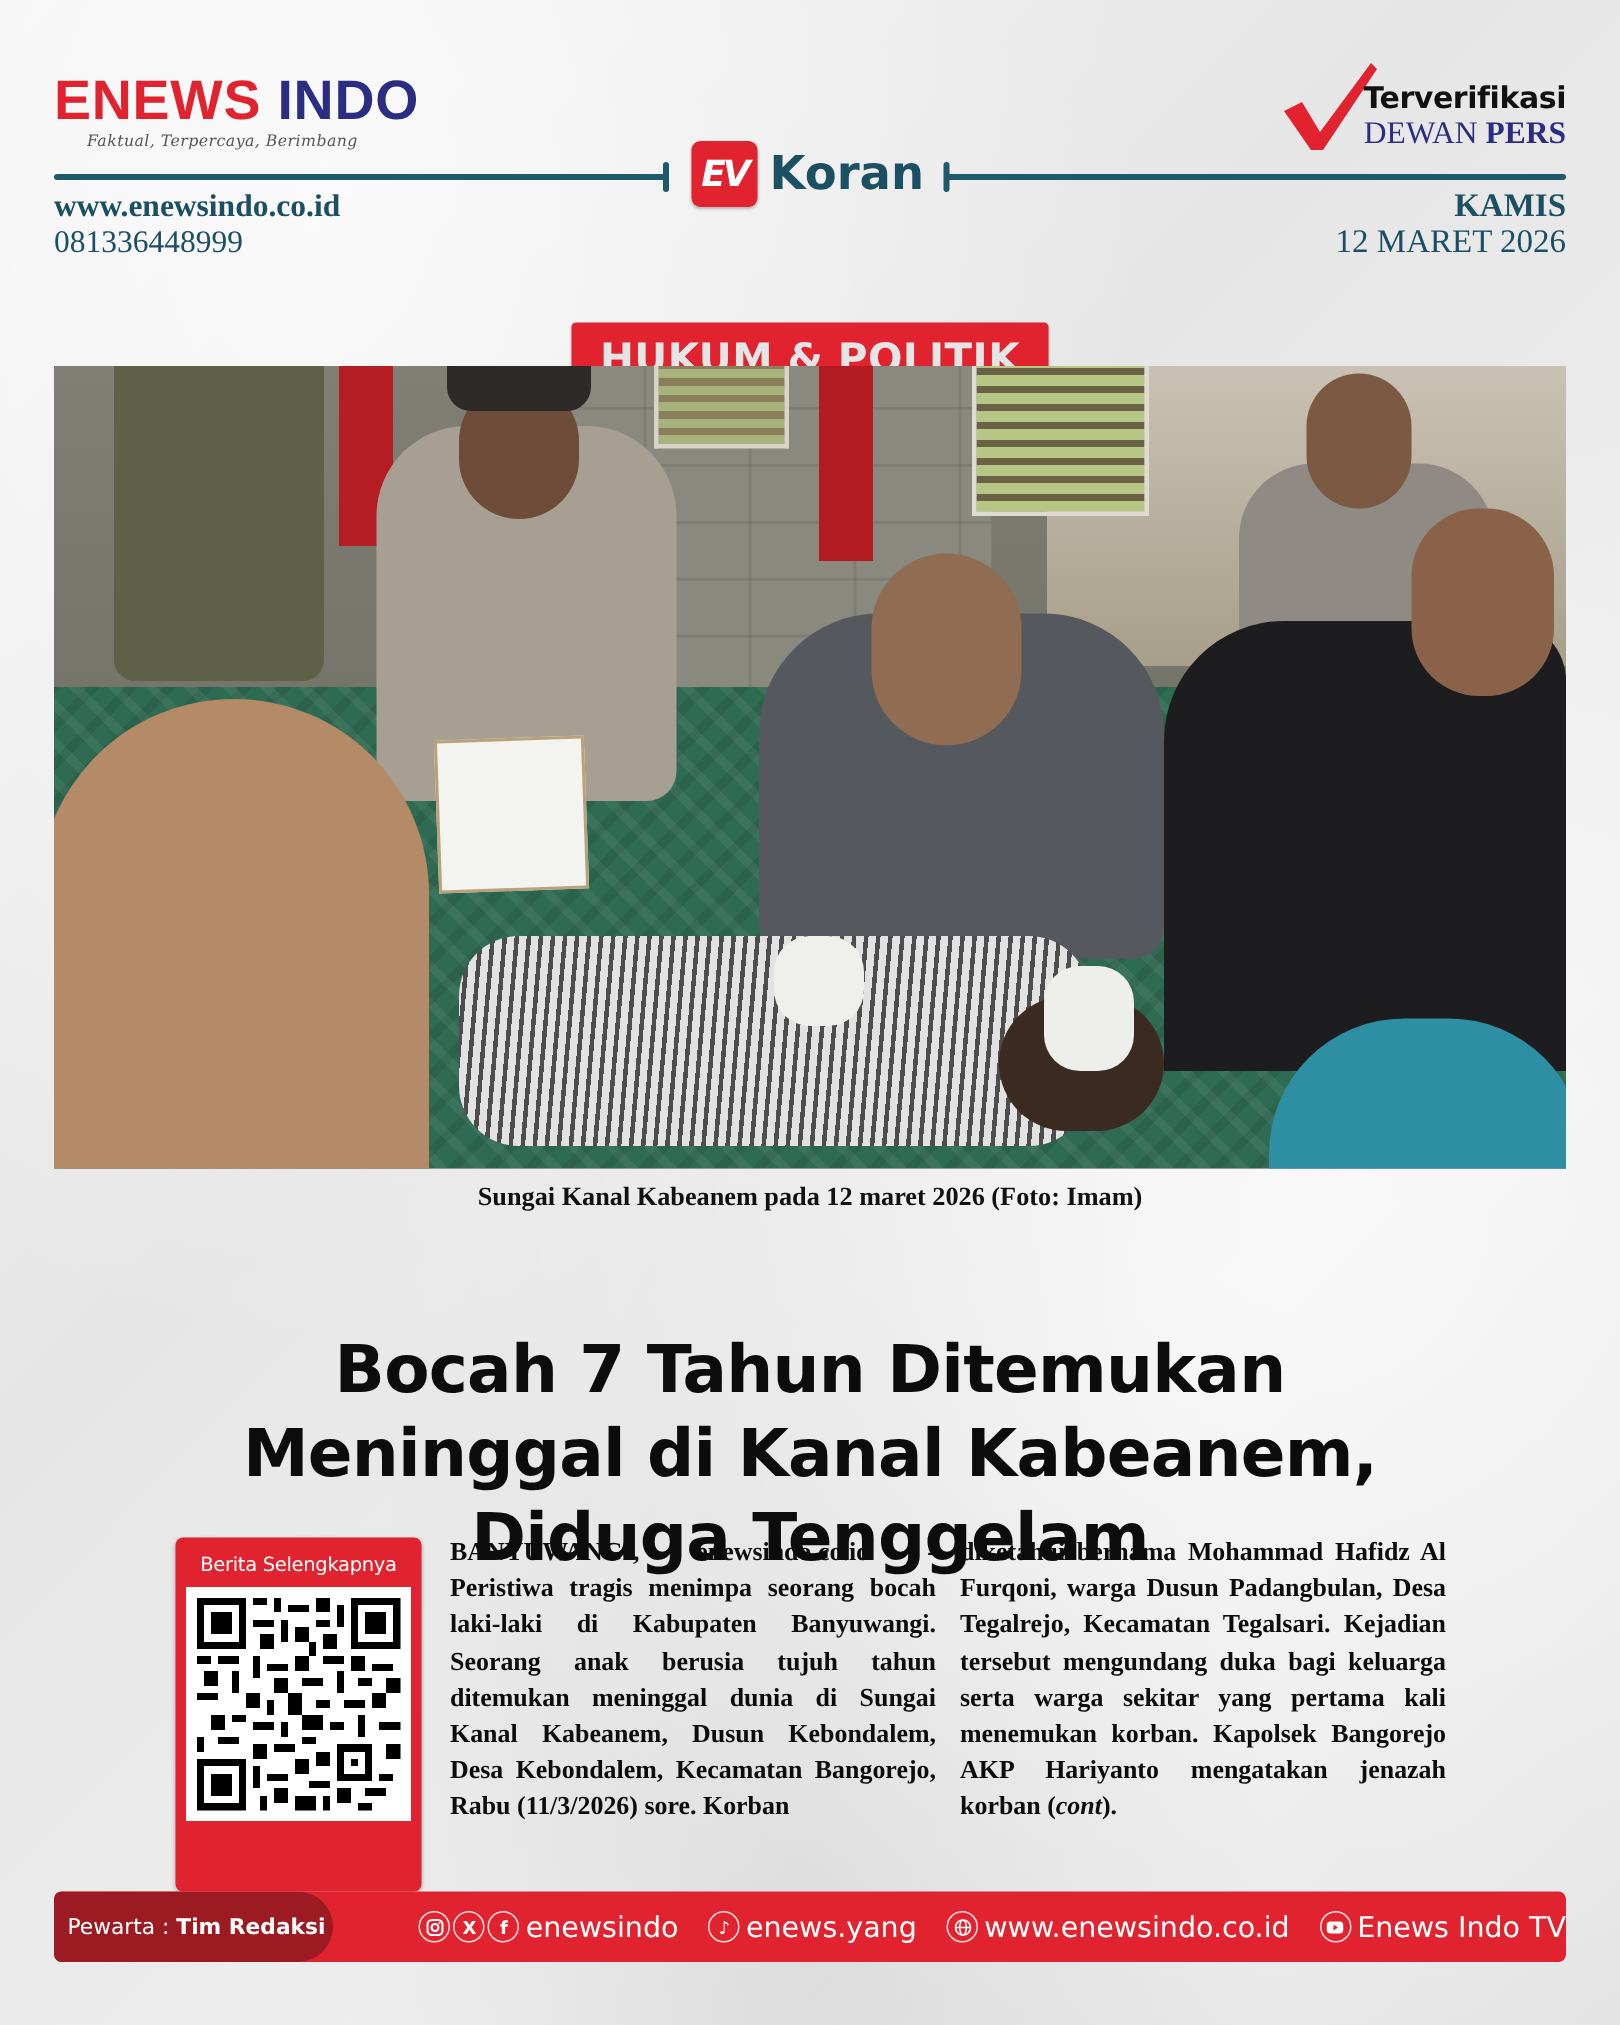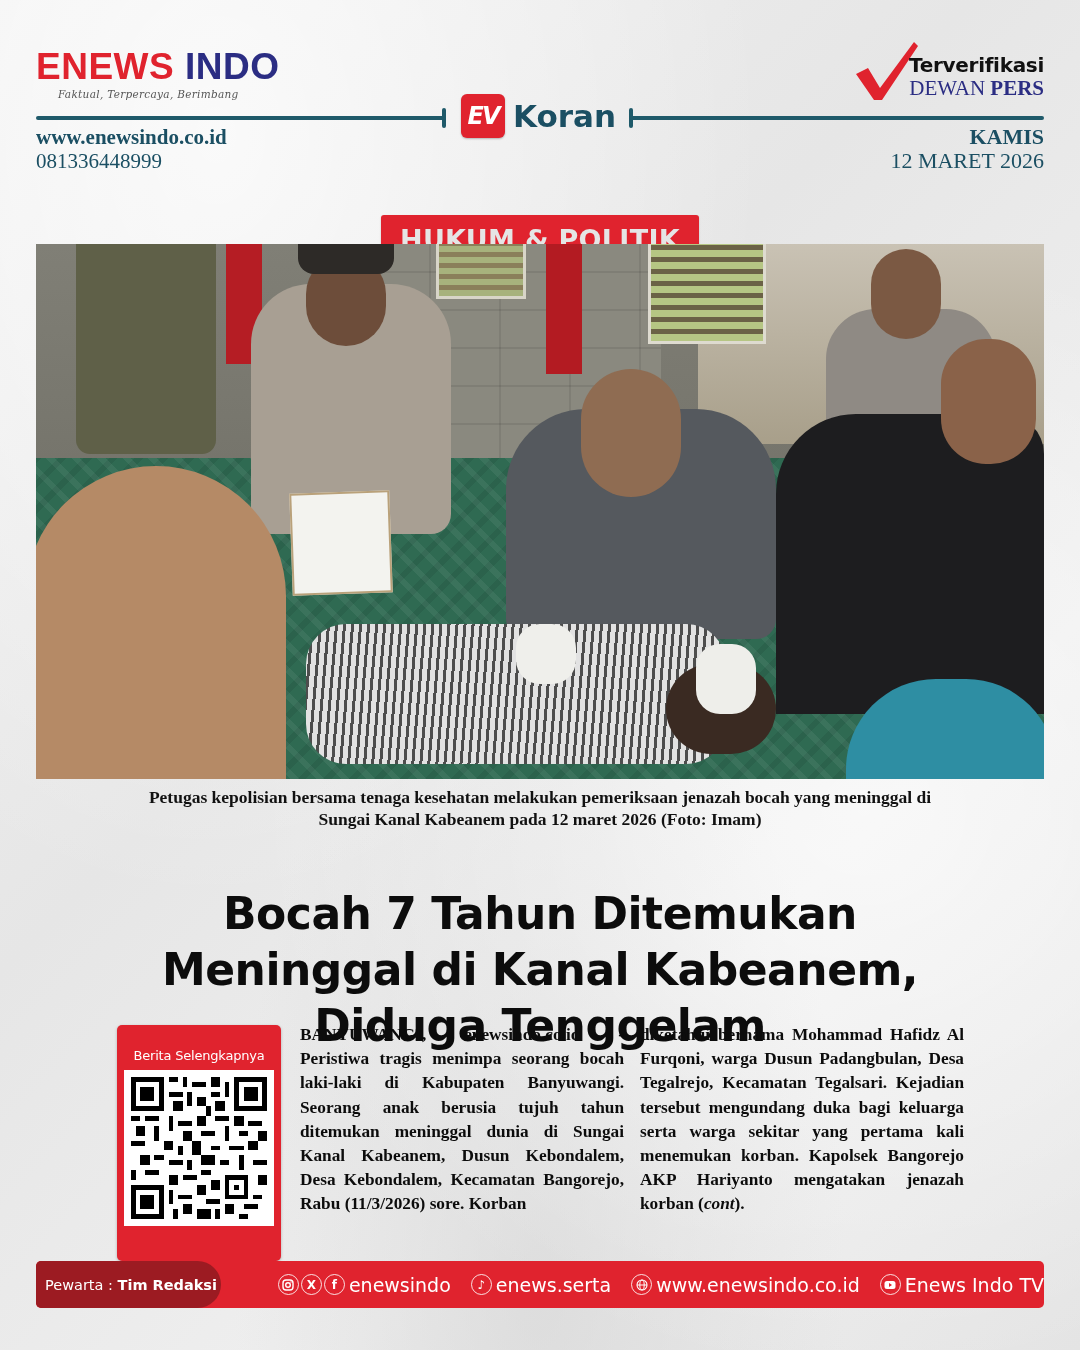--- a/index.html
+++ b/index.html
@@ -135,21 +135,21 @@
 
   .headline {
     position: absolute; left: 60px; top: 842px; width: 960px; text-align: center;
     font-family: "DejaVu Sans", sans-serif; font-weight: 700; font-size: 44px; line-height: 56px;
     color: #0c0c0c; letter-spacing: -0.5px; margin-top: 44px;
   }
 
   
   .qrbox {
     position: absolute; left: 117px; top: 1025px; width: 164px; height: 236px;
-    background: #e0232e; border-radius: 5px; padding: 22px 7px 7px 7px;
+    background: #e0232e; border-radius: 5px; padding: 10px 7px 7px 7px;
     box-shadow: 0 1px 3px rgba(0,0,0,0.25);
   }
   .qrbox .qr-title {
     color: #fff; font-family: "DejaVu Sans", sans-serif; font-size: 13px; text-align: center; line-height: 18px; letter-spacing: -0.2px;
   }
   .qrbox .qr-img { margin-top: 5px; width: 150px; height: 156px; background: #fff; padding: 7px; }
   .qr-img svg { display: block; width: 136px; height: 142px; }
 
   
   .col {
@@ -252,21 +252,20 @@
   <div class="doctor-head"></div>
   <div class="child"></div>
   <div class="child-head"></div>
   <div class="glove"></div>
   <div class="glove2"></div>
   <div class="woman"></div>
   <div class="teal"></div>
 </div>
 
 <div class="caption">
-  <div>Petugas kepolisian bersama tenaga kesehatan melakukan pemeriksaan jenazah bocah yang meninggal di</div>
   <div>Sungai Kanal Kabeanem pada 12 maret 2026 (Foto: Imam)</div>
 </div>
 
 <h1 class="headline">
   <div>Bocah 7 Tahun Ditemukan</div>
   <div>Meninggal di Kanal Kabeanem,</div>
   <div>Diduga Tenggelam</div>
 </h1>
 
 <div class="qrbox">
@@ -367,21 +366,21 @@
             <circle cx="6" cy="6" r="2.3" fill="none" stroke="#fff" stroke-width="1.4"></circle>
             <circle cx="9" cy="3" r="0.7" fill="#fff"></circle>
           </svg>
       </span>
       <span class="fi">X</span>
       <span class="fi">f</span>
       <span class="ft">enewsindo</span>
     </div>
     <div class="group g2">
       <span class="fi">♪</span>
-      <span class="ft">enews.serta</span>
+      <span class="ft">enews.yang</span>
     </div>
     <div class="group g3">
       <span class="fi">
         <svg width="12" height="12" viewBox="0 0 12 12">
             <circle cx="6" cy="6" r="5" fill="none" stroke="#fff" stroke-width="1.1"></circle>
             <ellipse cx="6" cy="6" rx="2.2" ry="5" fill="none" stroke="#fff" stroke-width="1"></ellipse>
             <line x1="1" y1="6" x2="11" y2="6" stroke="#fff" stroke-width="1"></line>
           </svg>
       </span>
       <span class="ft">www.enewsindo.co.id</span>

